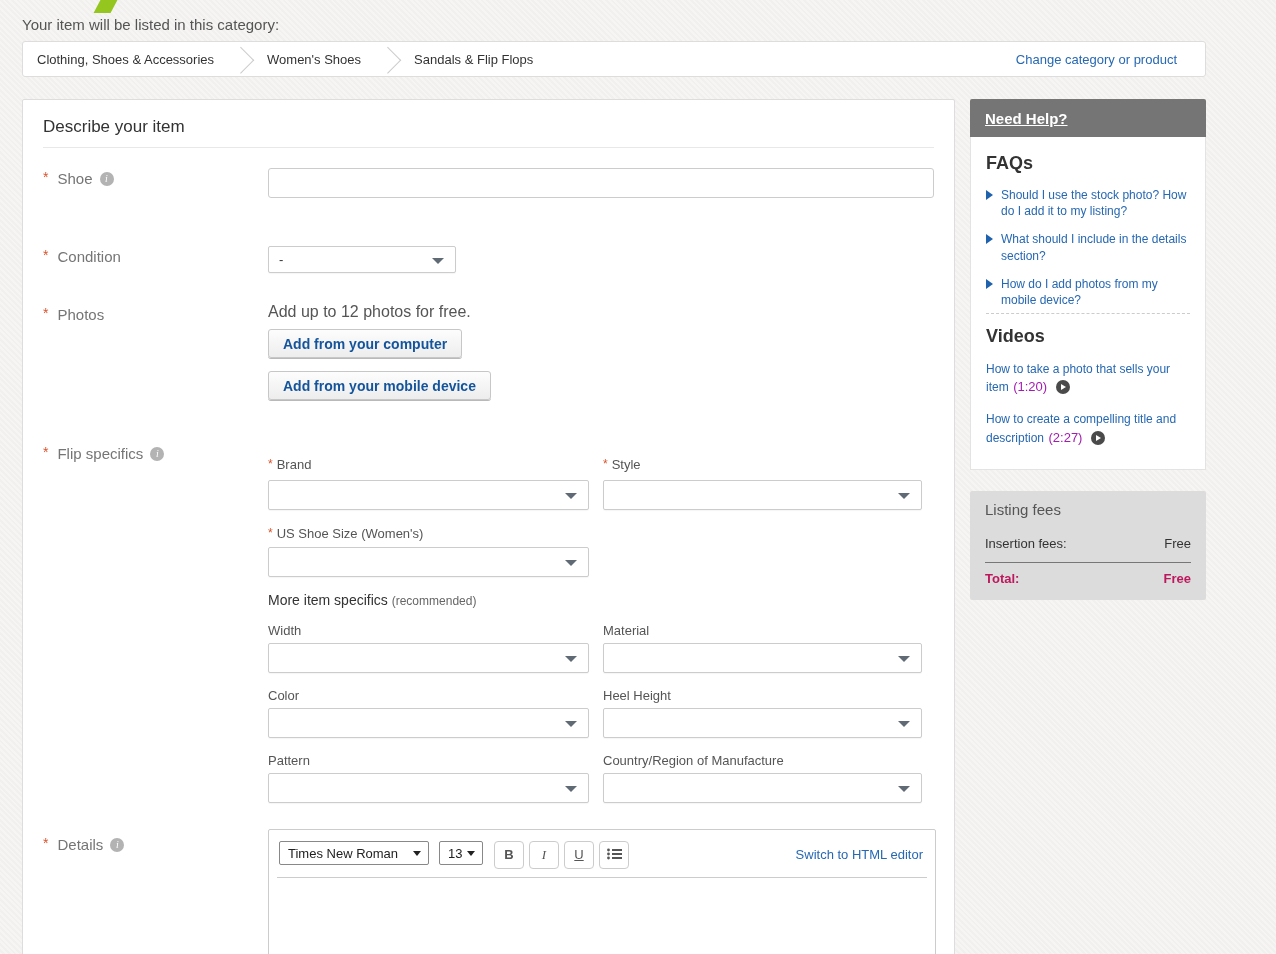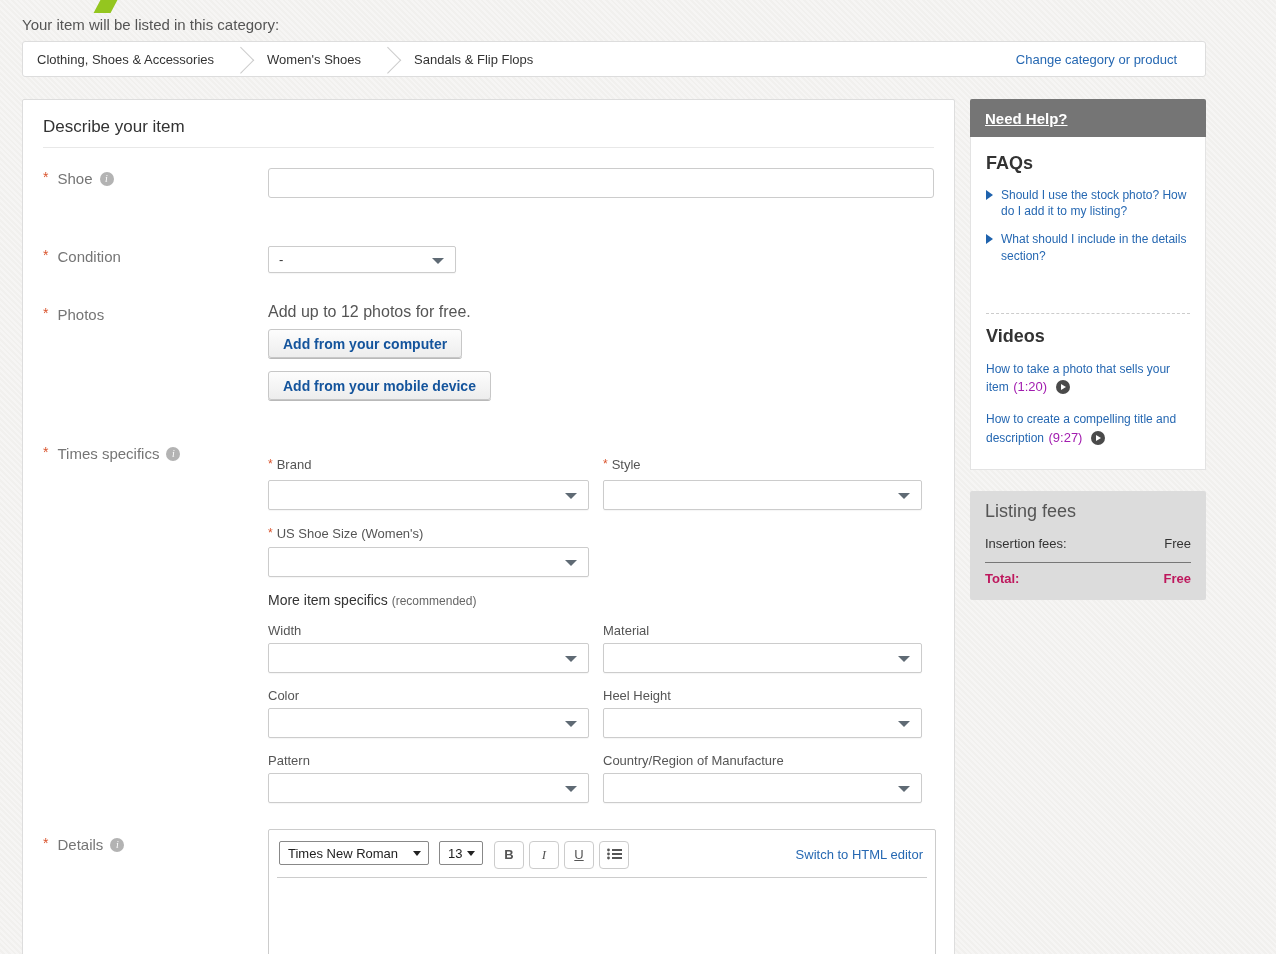--- a/index.html
+++ b/index.html
@@ -152,21 +152,21 @@
   .play-icon::after {
     content:""; position:absolute; left:5px; top:4px;
     border-top:3px solid transparent; border-bottom:3px solid transparent;
     border-left:5px solid #fff;
   }
   
   .fees-box {
     position:absolute; left:970px; top:491px; width:236px; height:109px;
     background:#dcdcdc; border-radius:2px;
   }
-  .fees-title { position:absolute; left:15px; top:10px; font-size:18px; color:#555; }
+  .fees-title { position:absolute; left:15px; top:10px; font-size:15px; color:#555; }
   .fees-row {
     position:absolute; left:15px; right:15px; top:45px;
     display:flex; justify-content:space-between; font-size:13px; color:#333;
   }
   .fees-line { position:absolute; left:15px; right:15px; top:71px; border-top:1px solid #777; }
   .fees-total {
     position:absolute; left:15px; right:15px; top:80px;
     display:flex; justify-content:space-between; font-size:13px; color:#be185d; font-weight:bold;
   }
   
@@ -212,21 +212,21 @@
     <div class="row-label" style="top:206px;">
       <span class="asterisk">*</span>
       <span>Photos</span>
     </div>
     <div class="photos-note">Add up to 12 photos for free.</div>
     <button class="photo-btn" style="top:229px;">Add from your computer</button>
     <button class="photo-btn" style="top:271px;">Add from your mobile device</button>
 
     <div class="row-label" style="top:345px;">
       <span class="asterisk">*</span>
-      <span>Times specifics</span>
+      <span>Flip specifics</span>
       <span class="info-icon">i</span>
     </div>
 
     <div class="inner-label" style="left:245px; top:357px;">
       <span class="asterisk">*</span>
       <span>Brand</span>
     </div>
     <div class="dropdown" style="left:245px; top:380px; width:321px; height:30px;">
       <span class="dd-caret"></span>
     </div>
@@ -321,32 +321,36 @@
       <div class="help-title" style="top:16px;">FAQs</div>
       <div class="faq-list">
         <div class="faq-item">
           <span class="faq-arrow"></span>
           <span class="faq-text">Should I use the stock photo? How do I add it to my listing?</span>
         </div>
         <div class="faq-item">
           <span class="faq-arrow"></span>
           <span class="faq-text">What should I include in the details section?</span>
         </div>
+        <div class="faq-item">
+          <span class="faq-arrow"></span>
+          <span class="faq-text">How do I add photos from my mobile device?</span>
+        </div>
       </div>
       <div class="help-divider"></div>
       <div class="help-title" style="top:189px;">Videos</div>
       <div class="video-list">
         <div class="video-item">
           <span class="video-text">How to take a photo that sells your item</span>
           <span class="video-duration">(1:20)</span>
           <span class="play-icon"></span>
         </div>
         <div class="video-item">
           <span class="video-text">How to create a compelling title and description</span>
-          <span class="video-duration">(9:27)</span>
+          <span class="video-duration">(2:27)</span>
           <span class="play-icon"></span>
         </div>
       </div>
     </div>
   </div>
 
   <div class="fees-box">
     <div class="fees-title">Listing fees</div>
     <div class="fees-row">
       <span>Insertion fees:</span>

